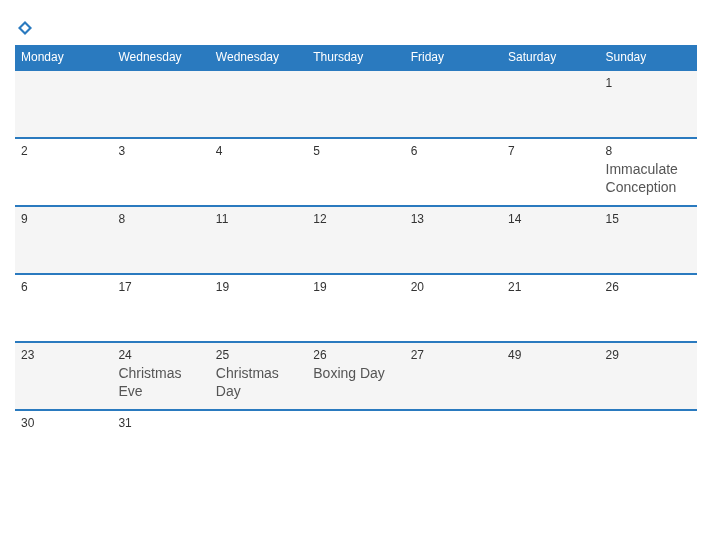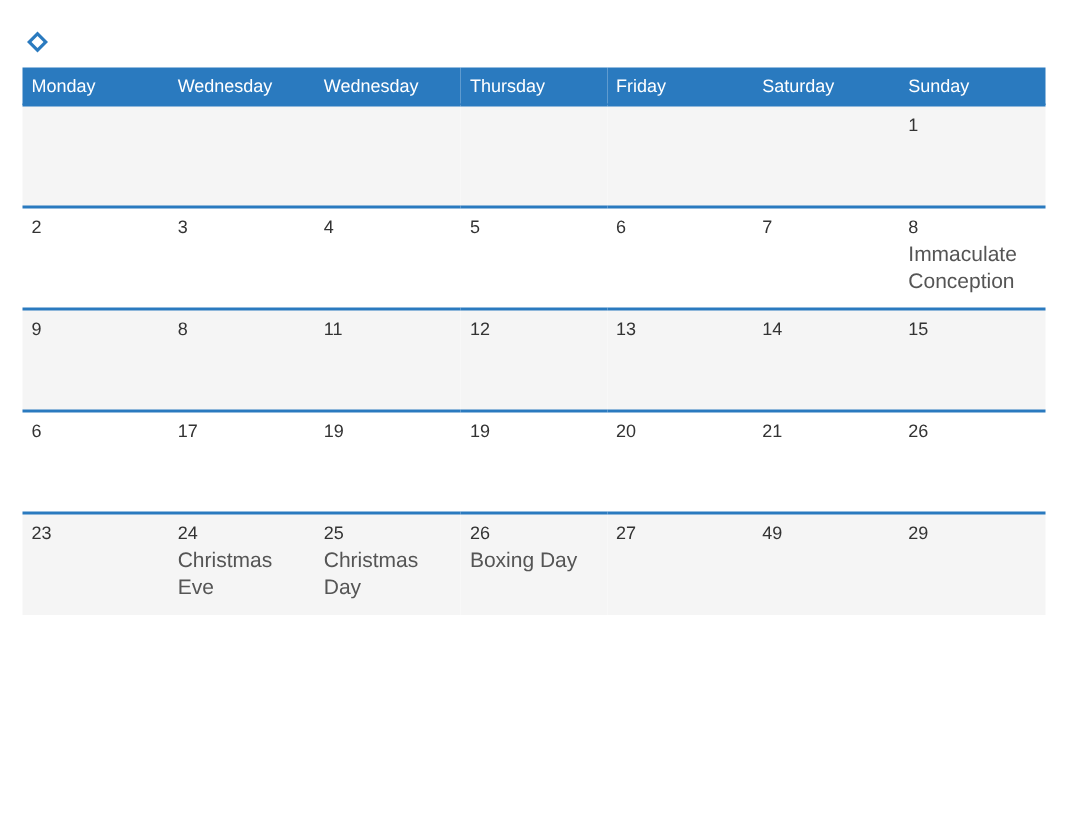--- a/index.html
+++ b/index.html
@@ -247,15 +247,28 @@
           <td>
             <span class="day-num">27</span>
           </td>
           <td>
             <span class="day-num">49</span>
           </td>
           <td>
             <span class="day-num">29</span>
           </td>
         </tr>
+        <tr>
+          <td>
+            <span class="day-num">30</span>
+          </td>
+          <td>
+            <span class="day-num">31</span>
+          </td>
+          <td class="empty"></td>
+          <td class="empty"></td>
+          <td class="empty"></td>
+          <td class="empty"></td>
+          <td class="empty"></td>
+        </tr>
       </tbody>
   </table>
 </div>
 
 </body></html>

